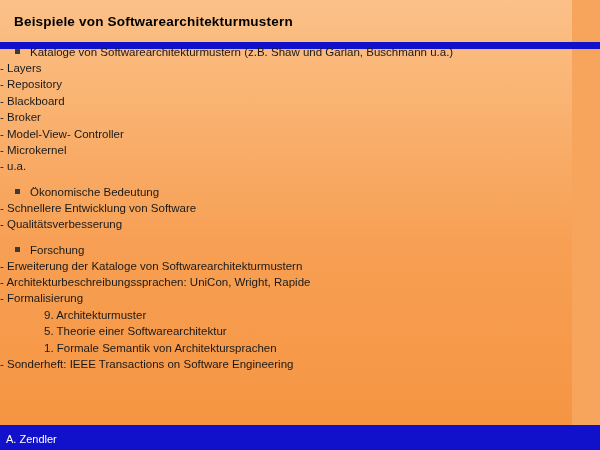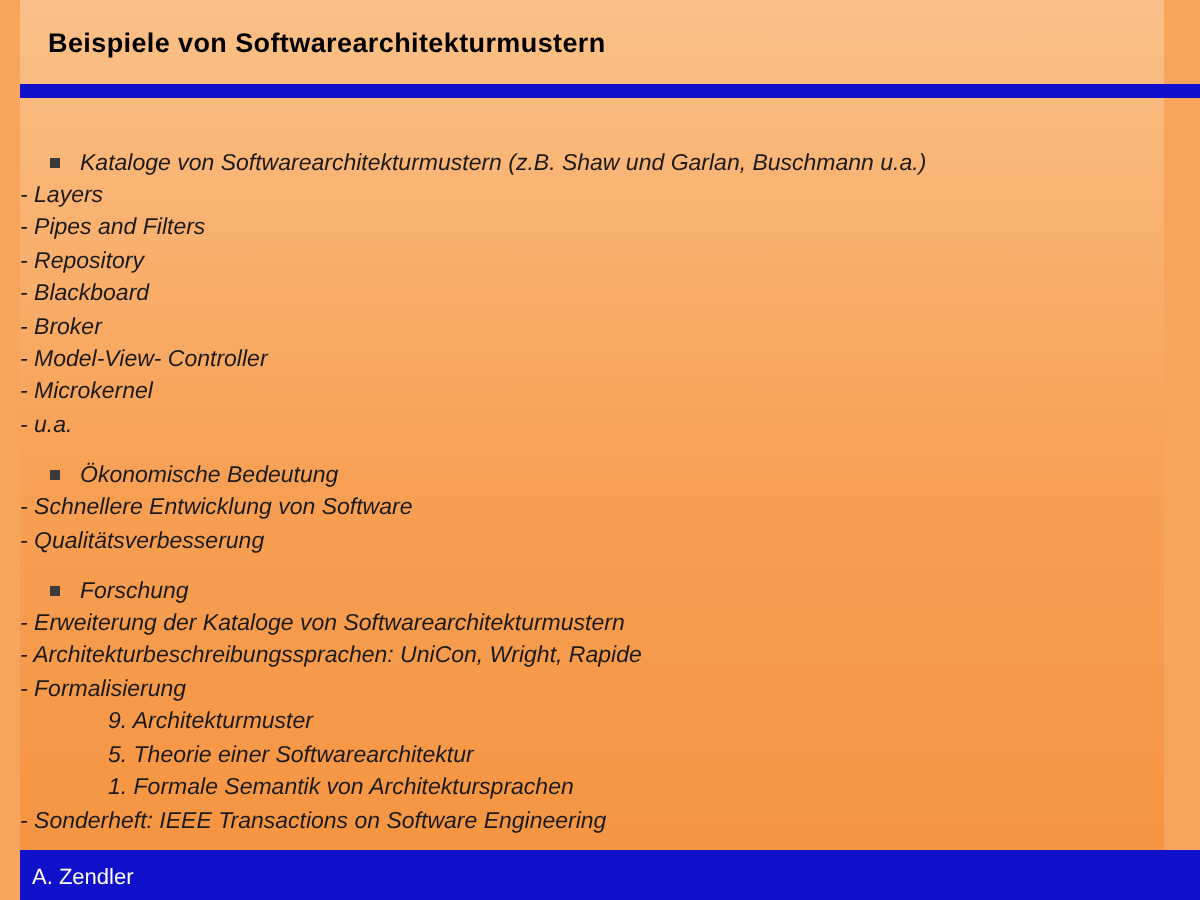--- a/index.html
+++ b/index.html
@@ -12,21 +12,20 @@
     background: #f7a55c;
     font-family: "Liberation Sans", sans-serif;
     overflow: hidden;
   }
   .slide {
     position: relative;
     width: 572px;
     height: 450px;
     background: linear-gradient(to bottom, #fbc188 0%, #f79f53 55%, #f59440 100%);
     box-sizing: border-box;
-    margin-left: 10px;
   }
   .title {
     position: absolute;
     left: 14px;
     top: 14px;
     font-size: 13.5px;
     font-weight: bold;
     color: #000000;
     letter-spacing: 0.2px;
   }
@@ -34,23 +33,22 @@
     position: absolute;
     left: 0;
     top: 42px;
     width: 600px;
     height: 7px;
     background: #1111cc;
   }
   .body {
     position: absolute;
     left: 0;
-    top: 74px;
+    top: 44px;
     width: 600px;
-    font-style: italic;
   }
   .block {
     margin-bottom: 9px;
   }
   .lead {
     position: relative;
     padding-left: 30px;
     font-size: 11.5px;
     color: #1a1a1a;
     line-height: 16px;
@@ -102,21 +100,20 @@
   <div class="title-rule"></div>
 
   <div class="body">
 
     <div class="block">
       <div class="lead">
         <span class="bullet-mark"></span>
         <span>Kataloge von Softwarearchitekturmustern (z.B. Shaw und Garlan, Buschmann u.a.)</span>
       </div>
       <div class="sub">- Layers</div>
-      <div class="sub">- Pipes and Filters</div>
       <div class="sub">- Repository</div>
       <div class="sub">- Blackboard</div>
       <div class="sub">- Broker</div>
       <div class="sub">- Model-View- Controller</div>
       <div class="sub">- Microkernel</div>
       <div class="sub">- u.a.</div>
     </div>
 
     <div class="block">
       <div class="lead">

